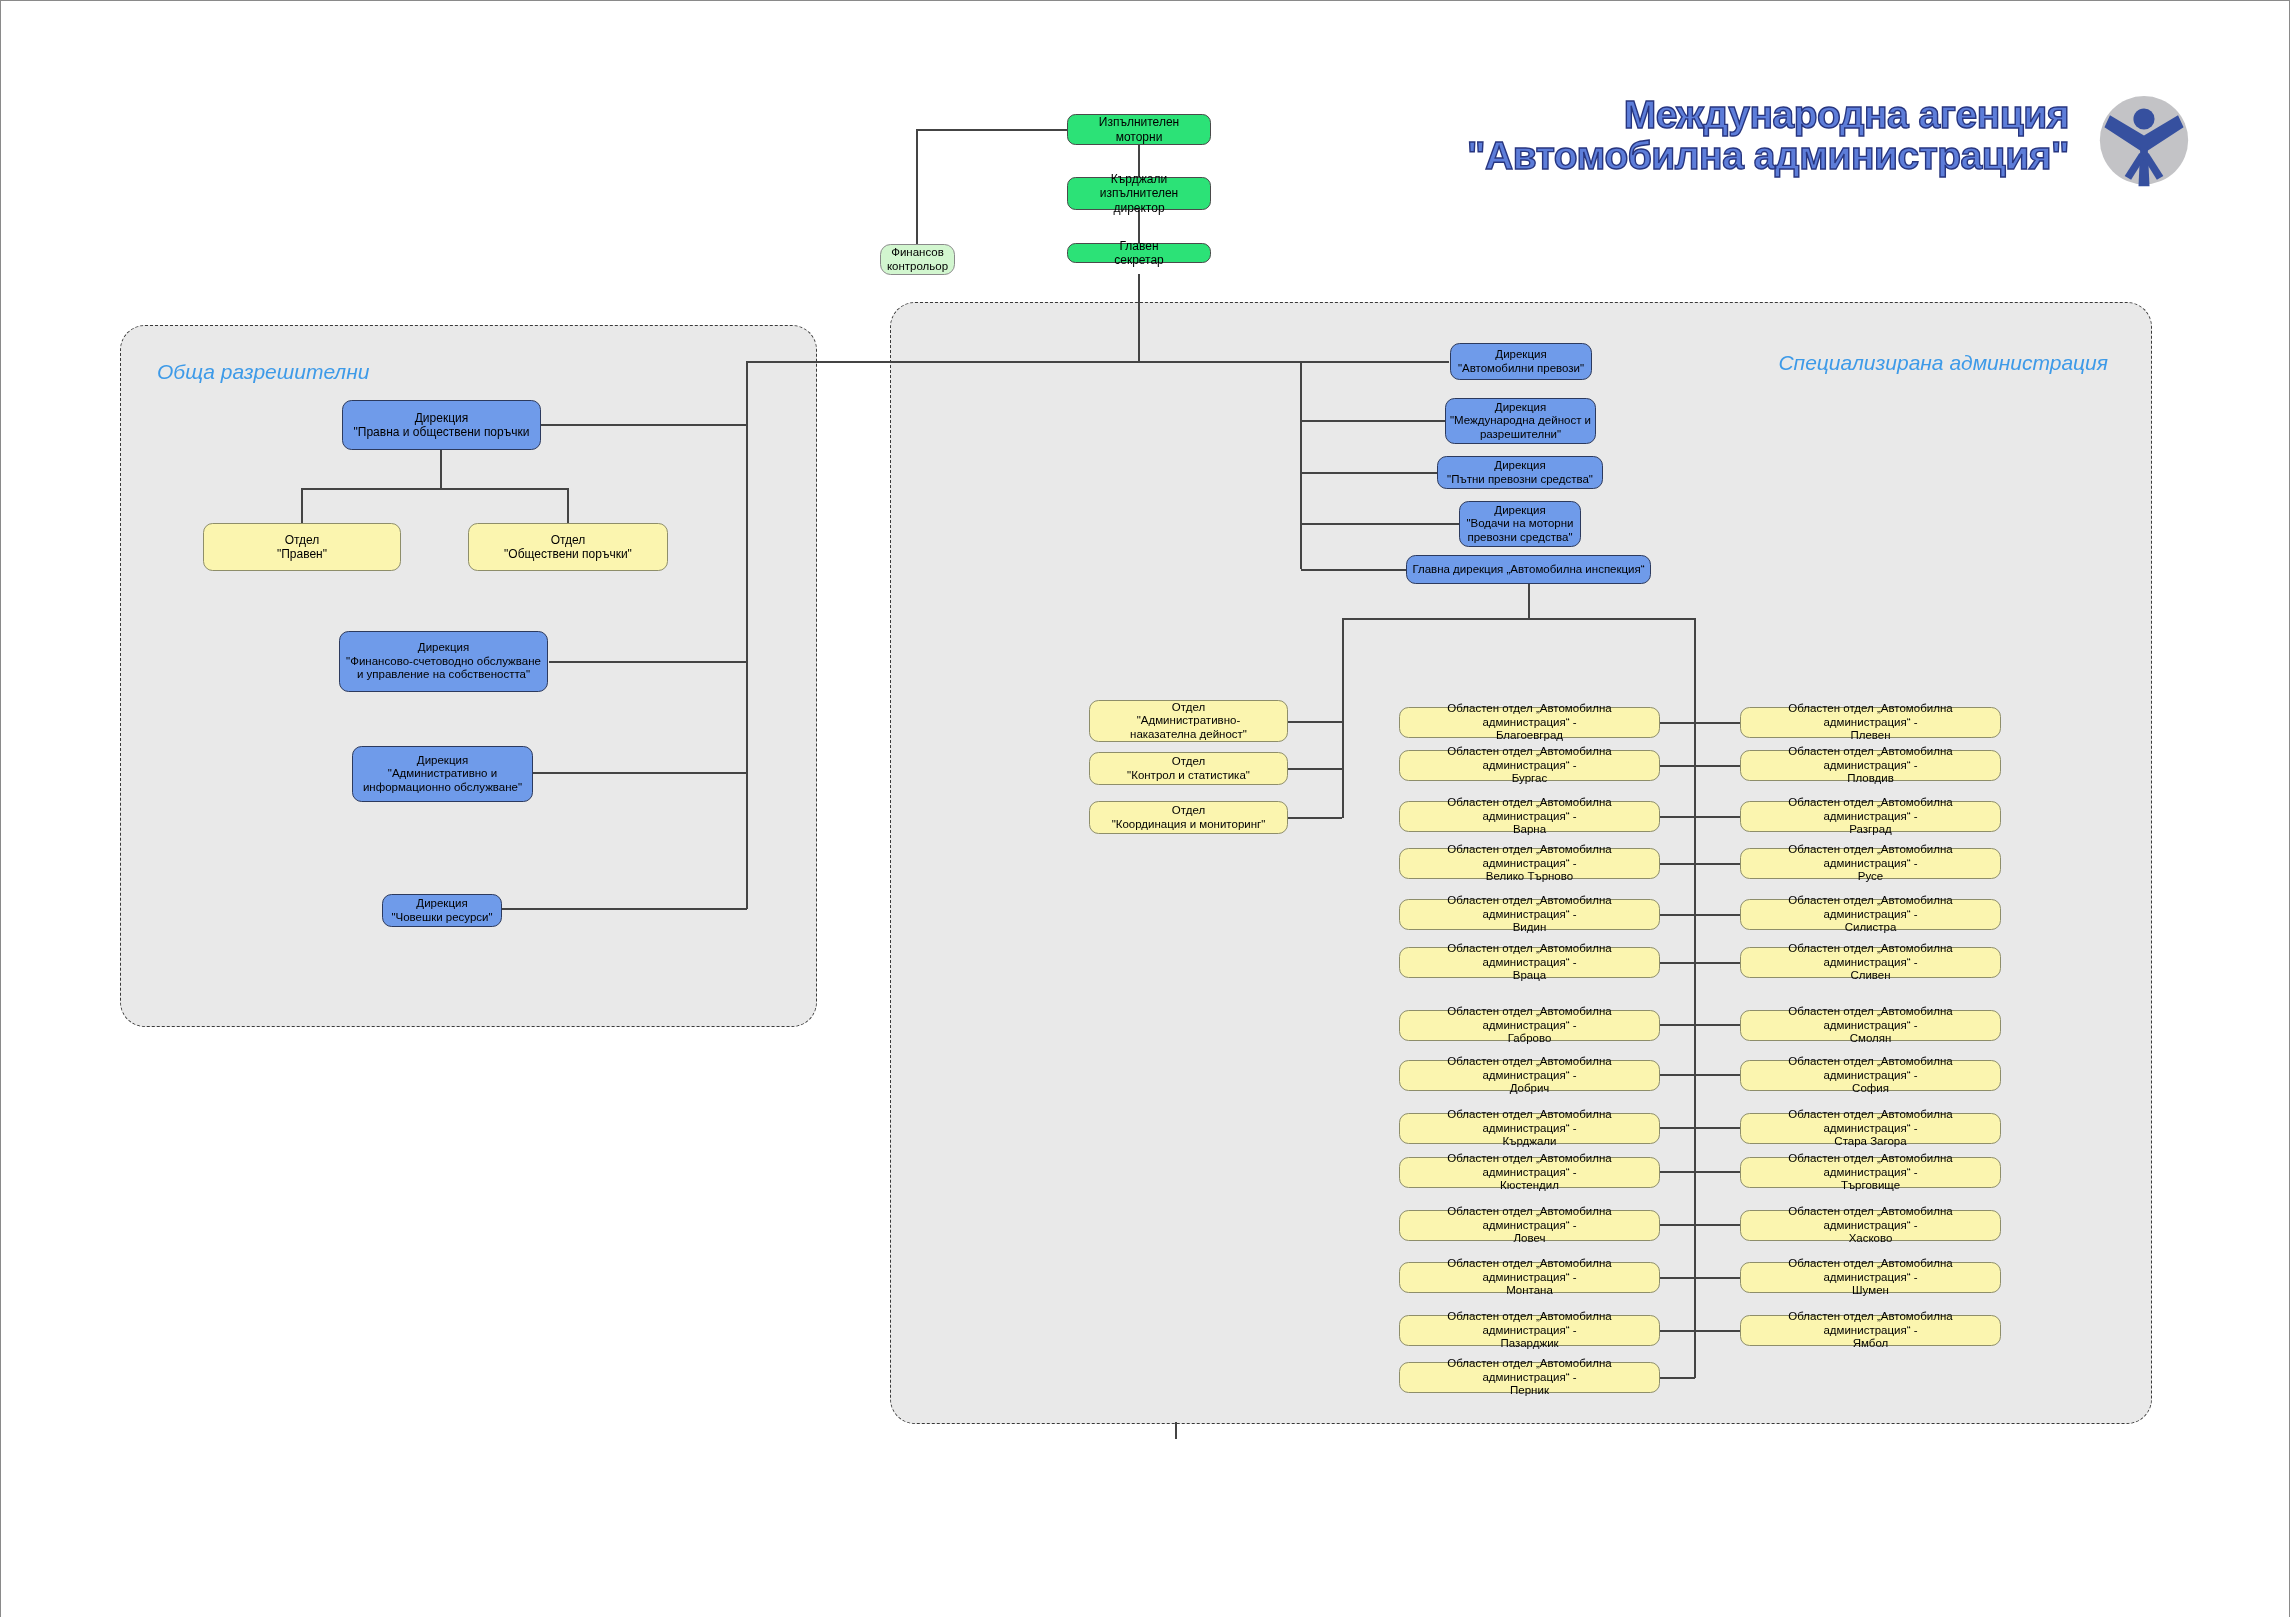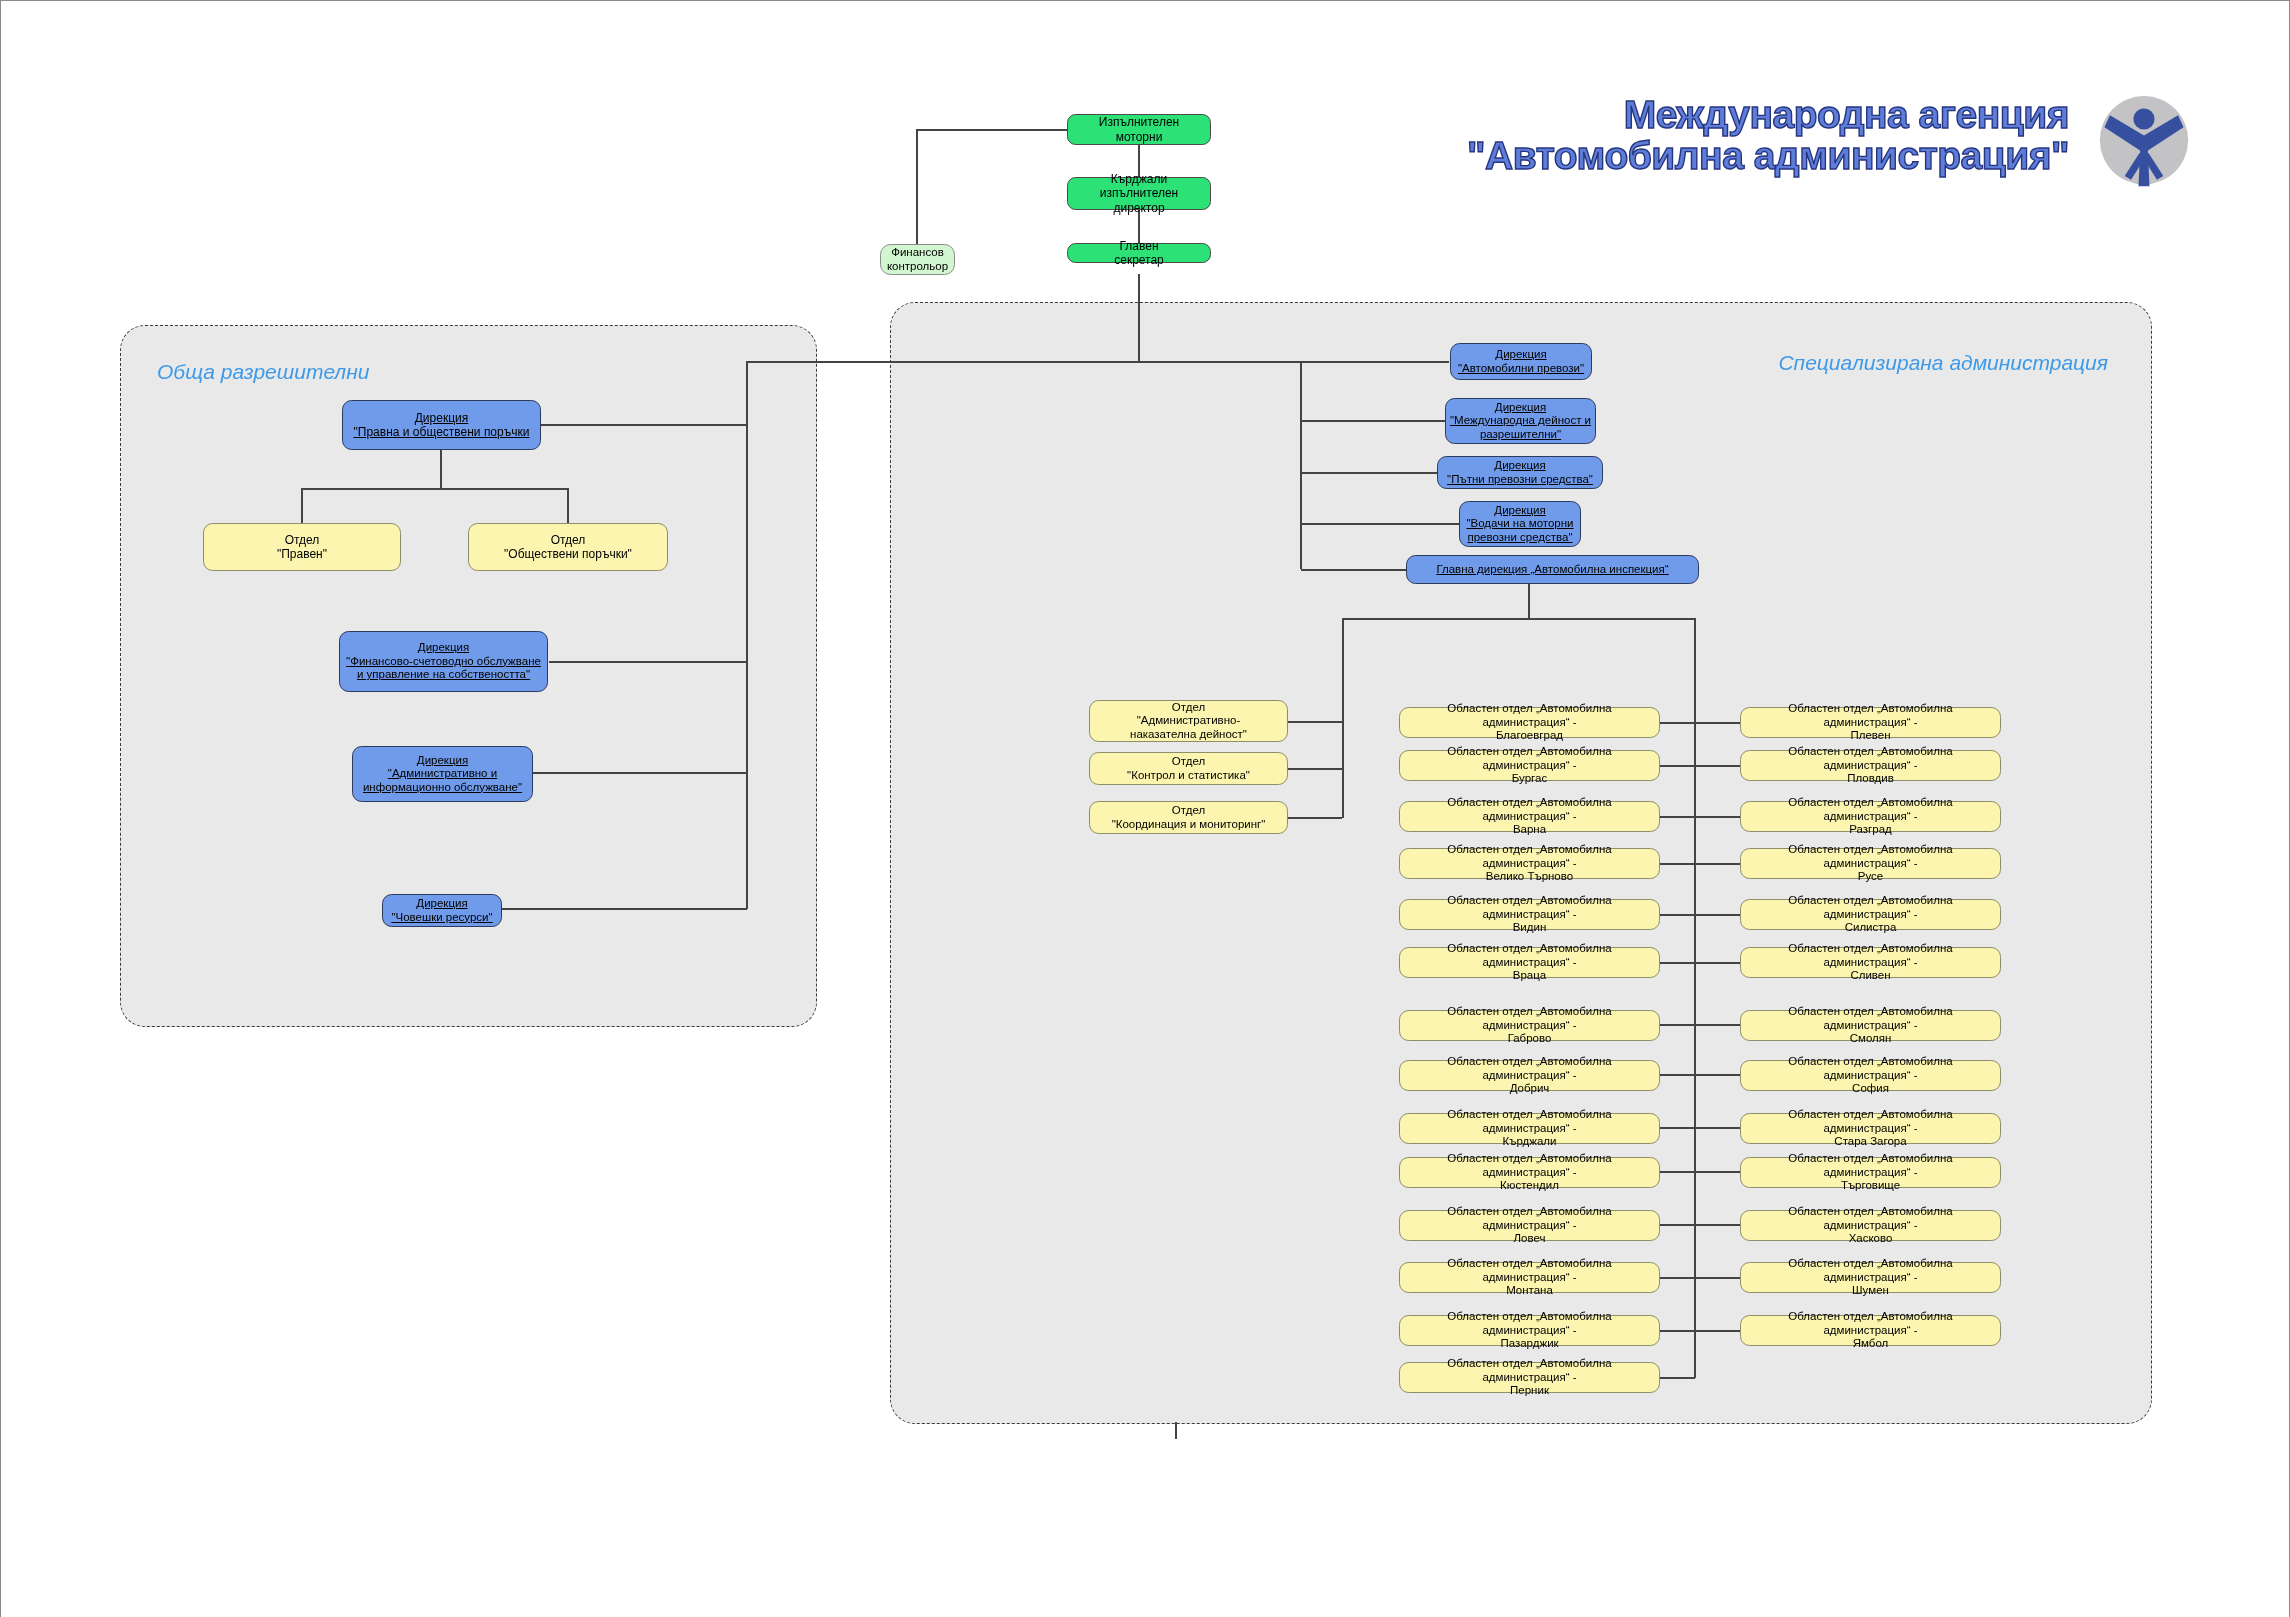--- a/index.html
+++ b/index.html
@@ -16,21 +16,21 @@
     position:absolute;z-index:3;font-style:italic;font-size:21px;
     color:var(--label-blue,#3d9ae8);white-space:nowrap;
   }
   .box{
     position:absolute;z-index:4;display:flex;align-items:center;justify-content:center;
     text-align:center;white-space:pre-line;font-size:12px;line-height:1.2;
     border-radius:9.6px;padding:1px 3.8px;box-sizing:border-box;
   }
   .gbox{background:var(--green,#2ce277);border:1px solid #4a4a4a;border-radius:8.6px;}
   .pgbox{background:var(--palegreen,#d2f6cf);border:1px solid #8a8a8a;border-radius:10.6px;font-size:11.5px;}
-  .bbox{background:var(--blue,#6f9bea);border:1px solid #2c3a5e;text-decoration:underline;}
+  .bbox{background:var(--blue,#6f9bea);border:1px solid #2c3a5e;}
   .ybox{background:var(--yellow,#fbf5af);border:1px solid #8e8e6a;}
   .small{font-size:11.5px;line-height:1.18;}
   .hl,.vl{position:absolute;background:#444;z-index:2;}
   .hl{height:1.9px;}
   .vl{width:1.9px;}
   #title{
     position:absolute;left:1201px;top:94px;width:867px;z-index:3;
     text-align:right;font-weight:bold;font-size:39px;line-height:1.05;
     letter-spacing:-0.5px;color:var(--title-fill,#5d7dd9);
     -webkit-text-stroke:1.4px var(--title-outline,#27357f);
@@ -92,21 +92,21 @@
   <div class="box bbox small" style="left:1449px;top:342px;width:142px;height:37px;">Дирекция
 "Автомобилни превози"</div>
   <div class="box bbox small" style="left:1444px;top:397px;width:151px;height:46px;">Дирекция
 "Международна дейност и
 разрешителни"</div>
   <div class="box bbox small" style="left:1436px;top:455px;width:166px;height:33px;">Дирекция
 "Пътни превозни средства"</div>
   <div class="box bbox small" style="left:1458px;top:500px;width:122px;height:46px;">Дирекция
 "Водачи на моторни
 превозни средства"</div>
-  <div class="box bbox small" style="left:1405px;top:554px;width:293px;height:29px;">Главна дирекция „Автомобилна инспекция“</div>
+  <div class="box bbox small" style="left:1405px;top:554px;width:245px;height:29px;">Главна дирекция „Автомобилна инспекция“</div>
 
   <div class="box ybox small" style="left:1088px;top:699px;width:199px;height:42px;">Отдел
 "Административно-
 наказателна дейност"</div>
   <div class="box ybox small" style="left:1088px;top:751px;width:199px;height:33px;">Отдел
 "Контрол и статистика"</div>
   <div class="box ybox small" style="left:1088px;top:800px;width:199px;height:33px;">Отдел
 "Координация и мониторинг"</div>
 
 <div class="hl" style="left: 916px; top: 128px; width: 151px; background: rgb(68, 68, 68);"></div>

